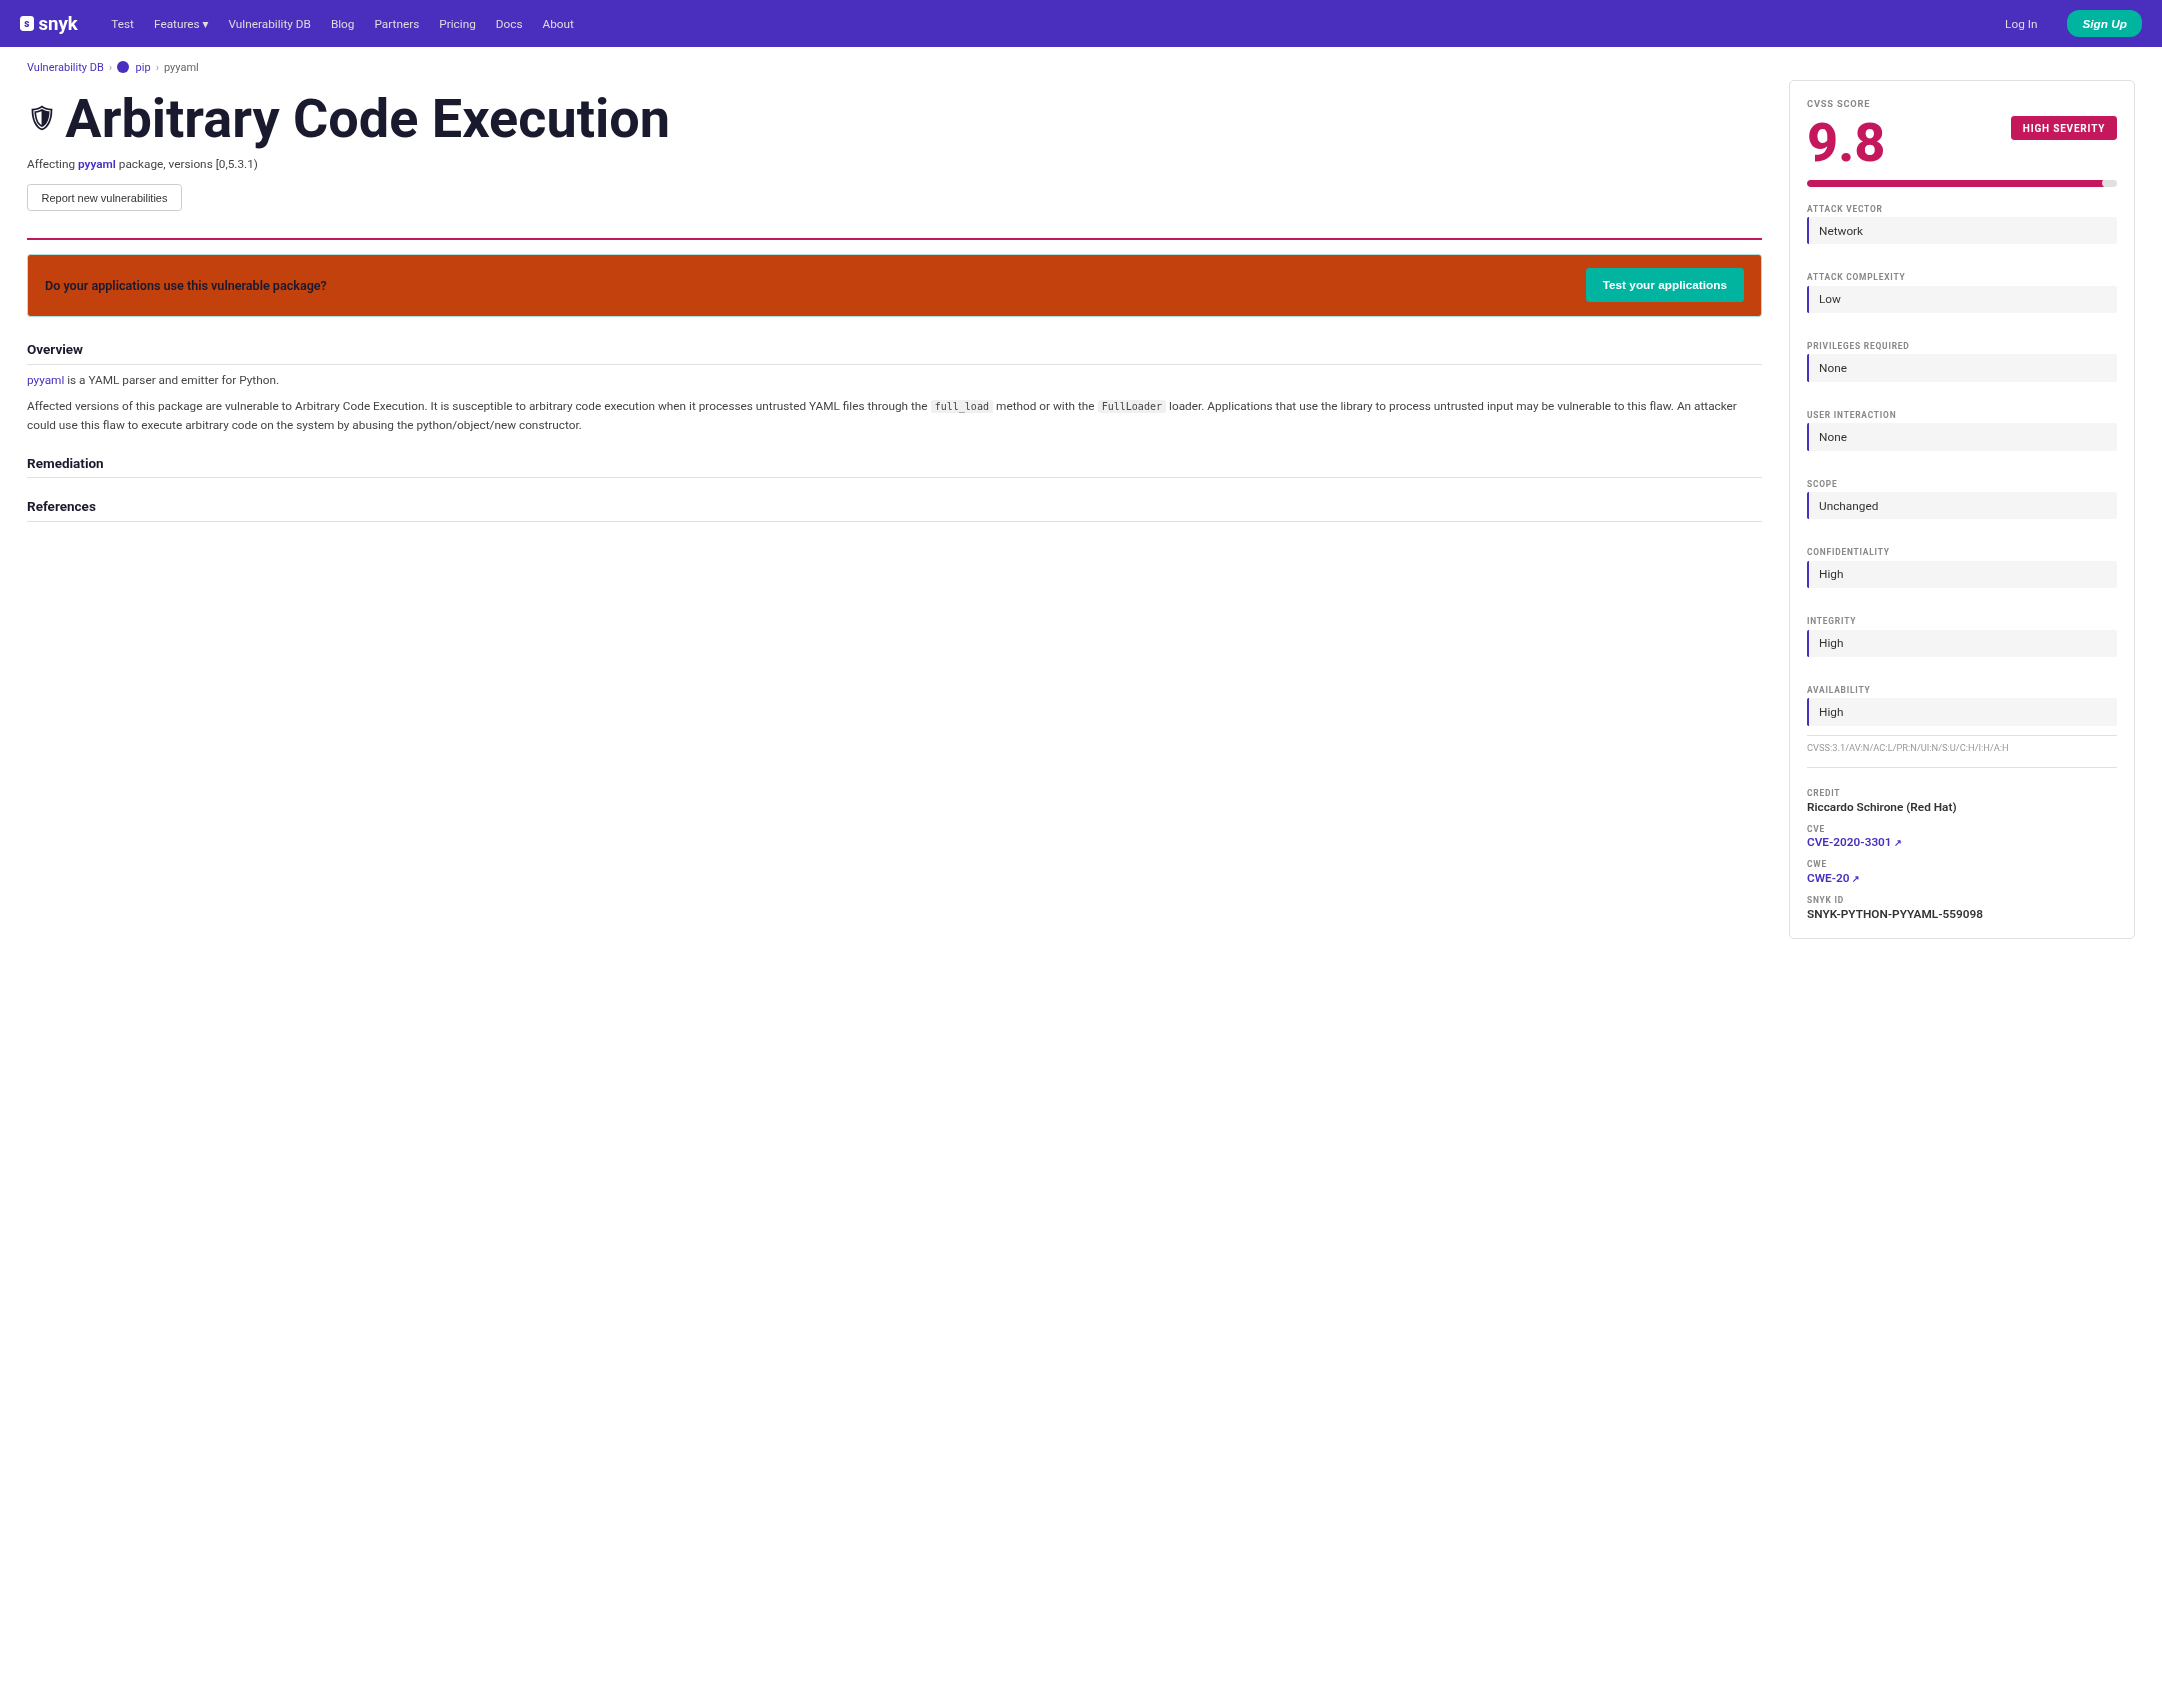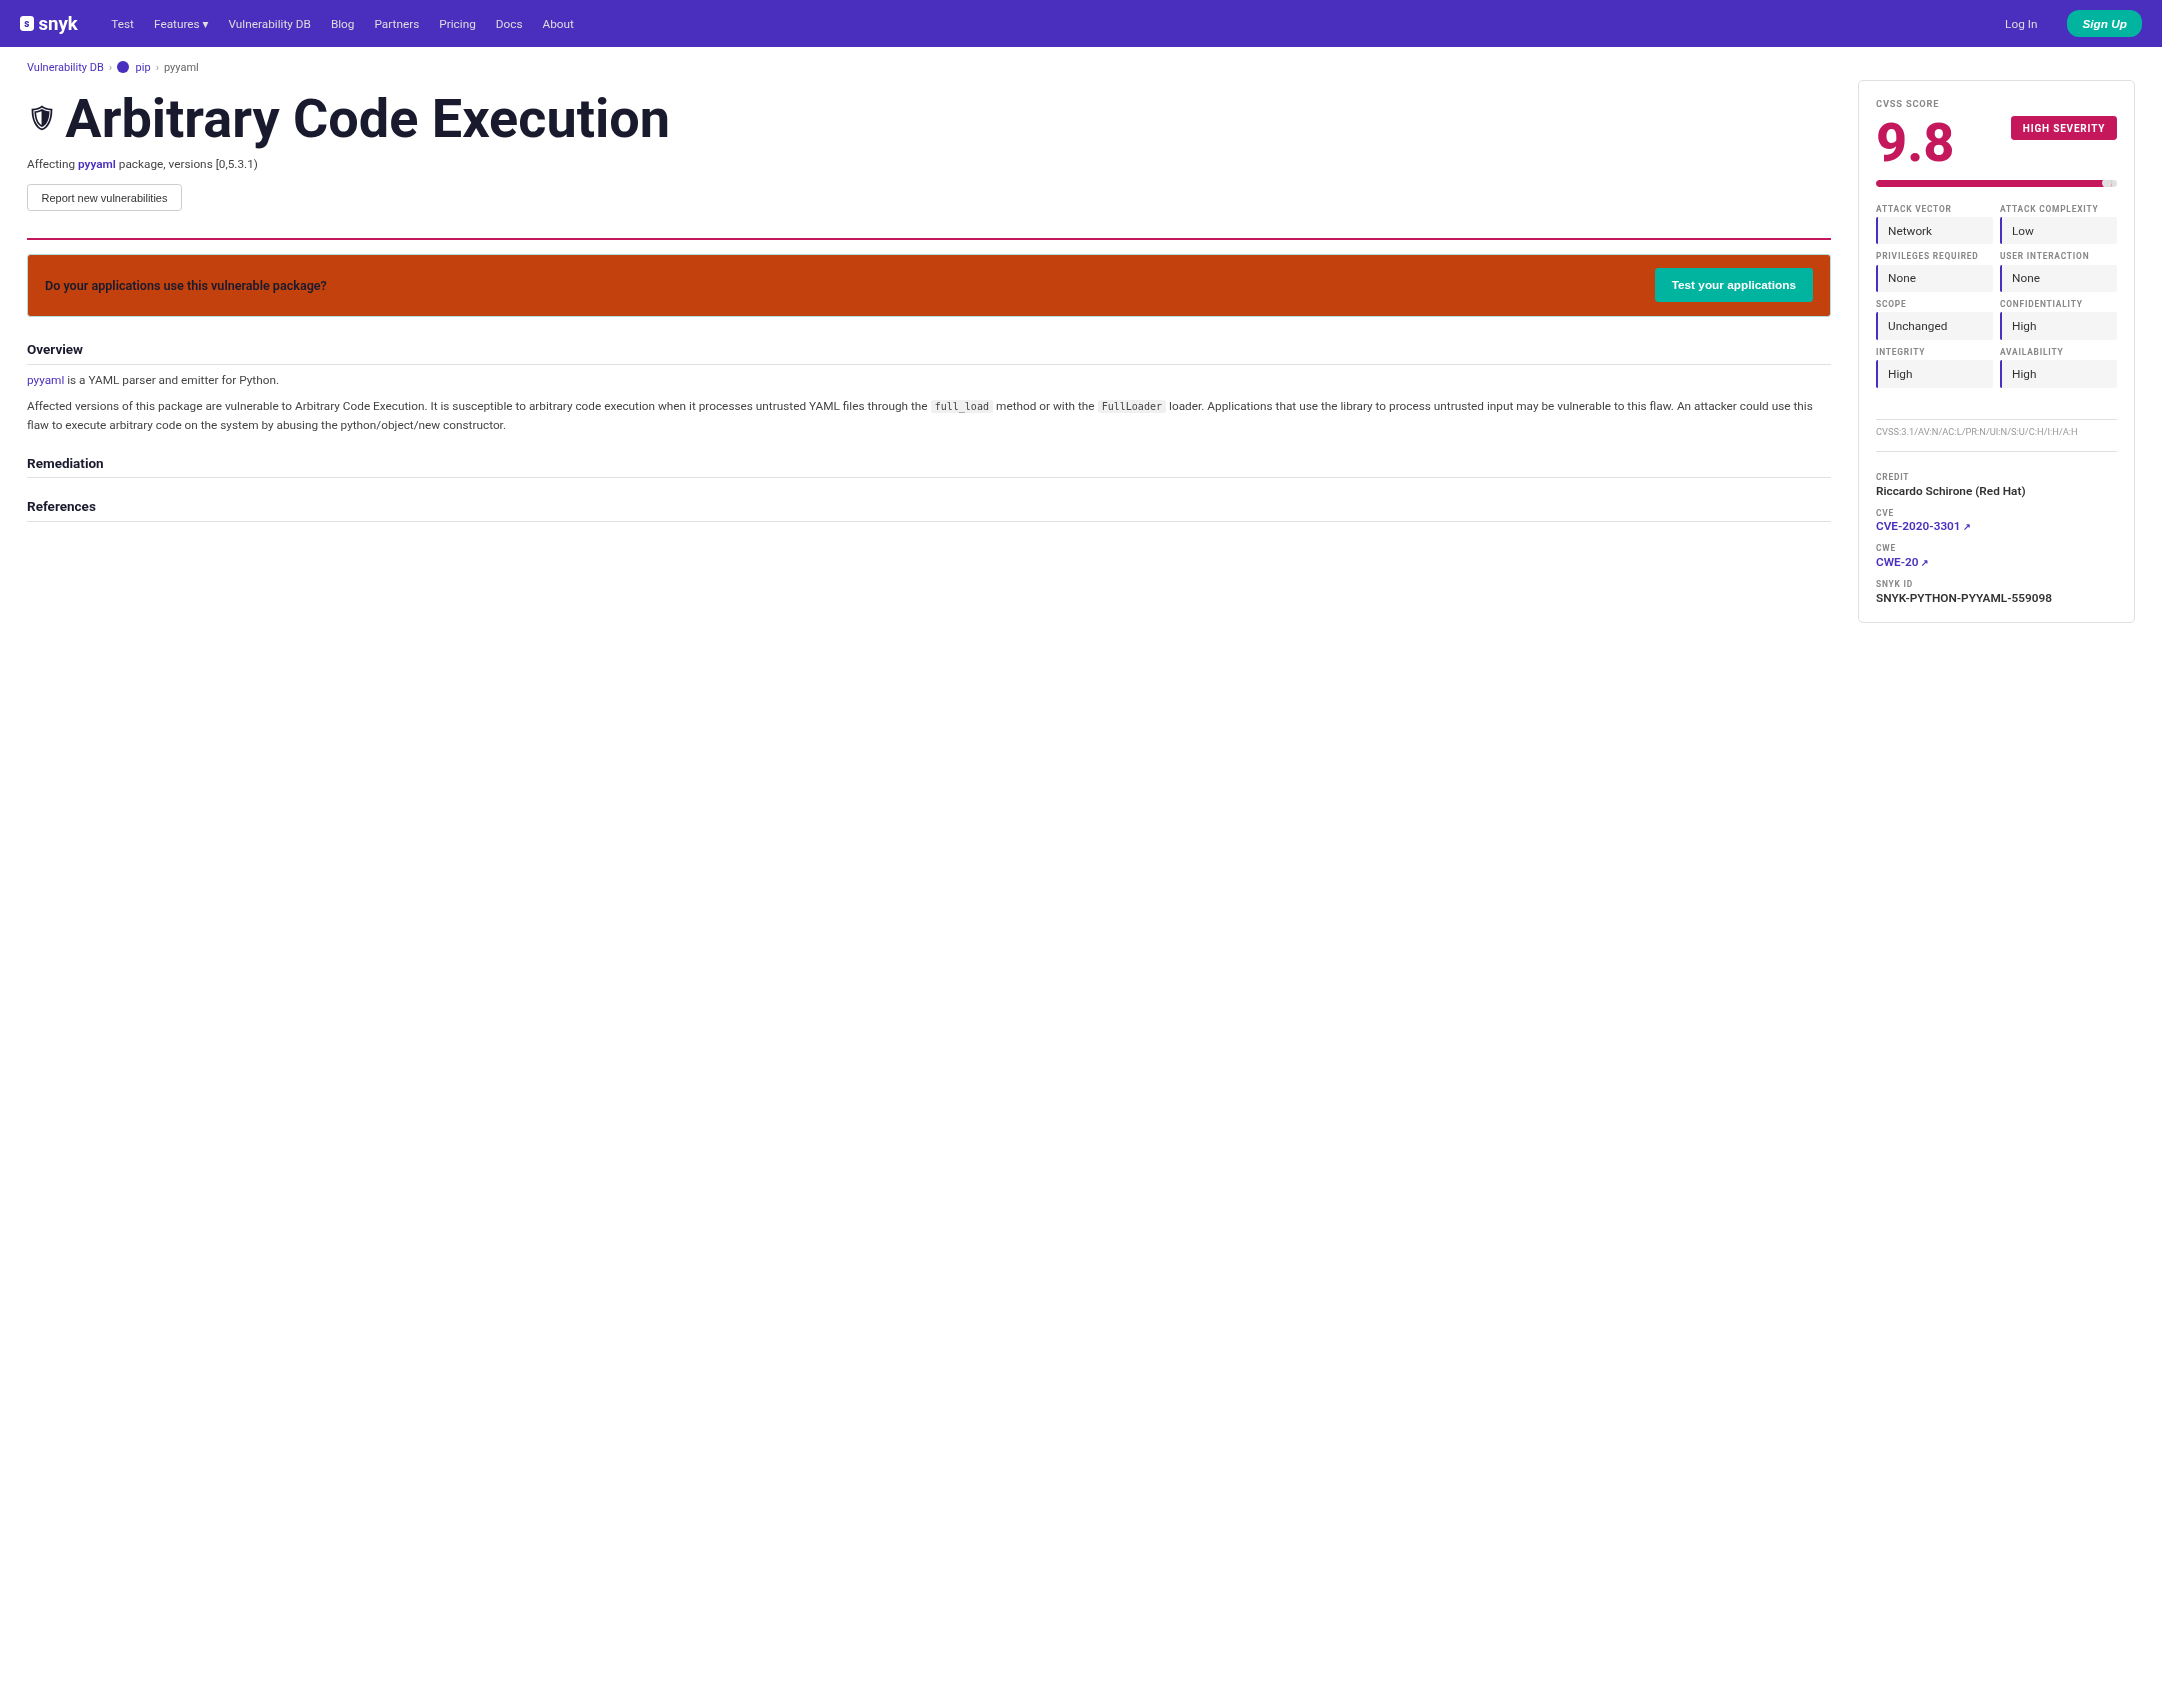--- a/index.html
+++ b/index.html
@@ -17,21 +17,21 @@
 
     
     .breadcrumb { padding: 13.5px 27px 6.7px; font-size: 11px; color: #666; display: flex; align-items: center; gap: 5px; }
     .breadcrumb a { color: #4a2fbf; text-decoration: none; }
     .breadcrumb-sep { color: #999; }
     .pip-icon { display: inline-block; width: 11.8px; height: 11.8px; background: #4a2fbf; border-radius: 50%; margin-right: 1.7px; vertical-align: middle; }
 
     
     .main-layout { display: flex; padding: 0 27px 34px; gap: 27px; }
     .left-col { flex: 1; min-width: 0; }
-    .right-col { width: 277px; flex-shrink: 0; }
+    .right-col { width: 346px; flex-shrink: 0; }
 
     
     .title-section { padding: 6.7px 0 13.5px; }
     .vuln-title { display: flex; align-items: center; gap: 8.4px; font-size: 27px; font-weight: 800; color: #1a1a2e; margin-bottom: 6.7px; }
     .shield-icon { font-size: 23.6px; }
     .affecting-text { font-size: 11.8px; color: #444; margin-bottom: 13.5px; }
     .affecting-text a { color: #4a2fbf; font-weight: 600; text-decoration: none; }
     .report-btn { border: 0.8px solid #ccc; background: #fff; color: #333; padding: 6.7px 13.5px; border-radius: 3.4px; cursor: pointer; font-size: 11px; }
 
     
@@ -60,21 +60,21 @@
     .cvss-card { border: 0.8px solid #e0e0e0; border-radius: 5px; padding: 17px; background: #fff; }
     .cvss-label { font-size: 9.3px; font-weight: 700; color: #888; letter-spacing: 0.8px; text-transform: uppercase; margin-bottom: 6.7px; }
     .cvss-score-row { display: flex; align-items: flex-start; justify-content: space-between; margin-bottom: 10px; }
     .cvss-score { font-size: 54px; font-weight: 800; color: #c5175c; line-height: 1; }
     .high-severity-badge { background: #c5175c; color: #fff; padding: 6.7px 11.8px; border-radius: 3.4px; font-size: 10px; font-weight: 700; letter-spacing: 0.8px; }
     .cvss-bar-container { background: #e0e0e0; border-radius: 3.4px; height: 6.7px; margin-bottom: 17px; position: relative; overflow: hidden; }
     .cvss-bar-fill { background: #c5175c; height: 100%; border-radius: 3.4px; }
     .cvss-bar-dot { position: absolute; right: 5px; top: 50%; transform: translateY(-50%); width: 10px; height: 10px; background: #e0e0e0; border-radius: 50%; }
 
     
-    .metrics-grid { display: grid; grid-template-columns: 1fr 1fr; gap: 7px; margin-bottom: 31px; }
+    .metrics-grid { display: grid; grid-template-columns: 1fr; gap: 28px; margin-bottom: 9px; }
     .metric-item { }
     .metric-label { font-size: 8.4px; font-weight: 700; color: #888; letter-spacing: 0.8px; text-transform: uppercase; margin-bottom: 3.4px; }
     .metric-value { background: #f5f5f5; border-left: 2.5px solid #4a2fbf; padding: 6.7px 10px; font-size: 11.8px; color: #333; border-radius: 1.7px; }
 
     
     .cvss-string { font-size: 9.3px; color: #999; margin-bottom: 13.5px; padding-top: 6.7px; border-top: 0.8px solid #e0e0e0; }
 
     
     .meta-section { padding-top: 10px; border-top: 0.8px solid #e0e0e0; }
     .meta-label { font-size: 8.4px; font-weight: 700; color: #888; letter-spacing: 0.8px; text-transform: uppercase; margin-bottom: 1.7px; margin-top: 10px; }

